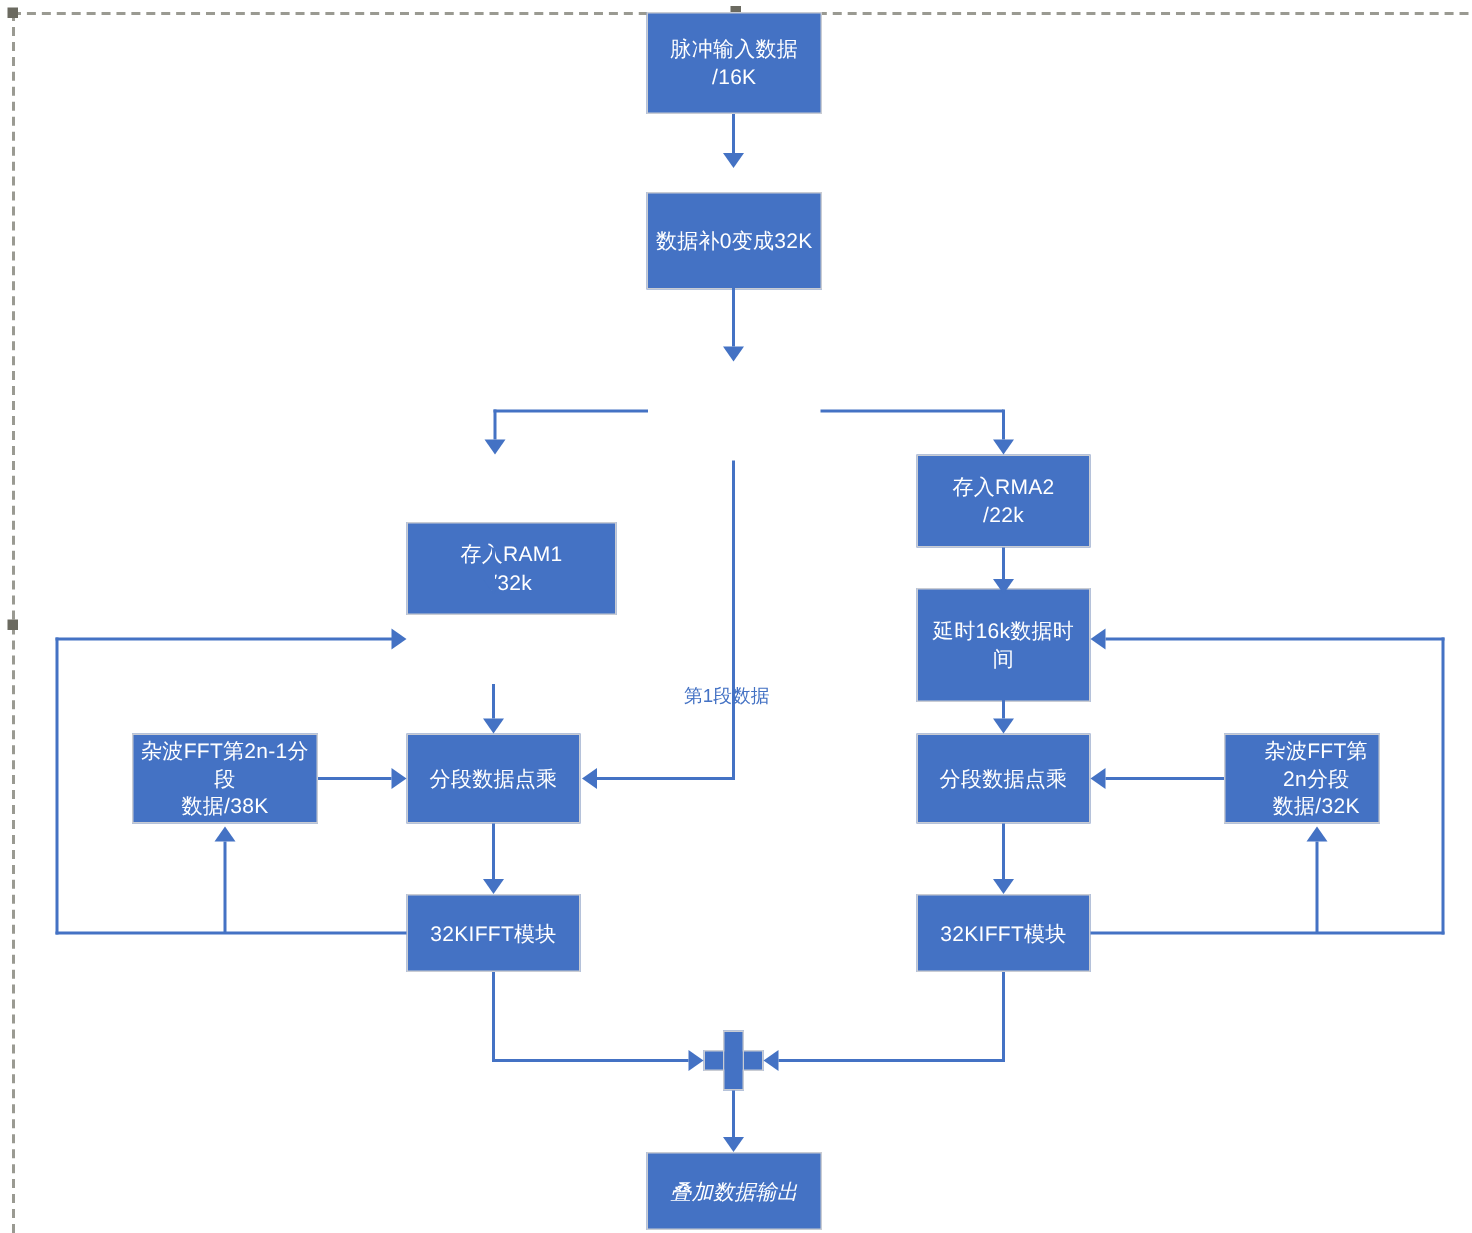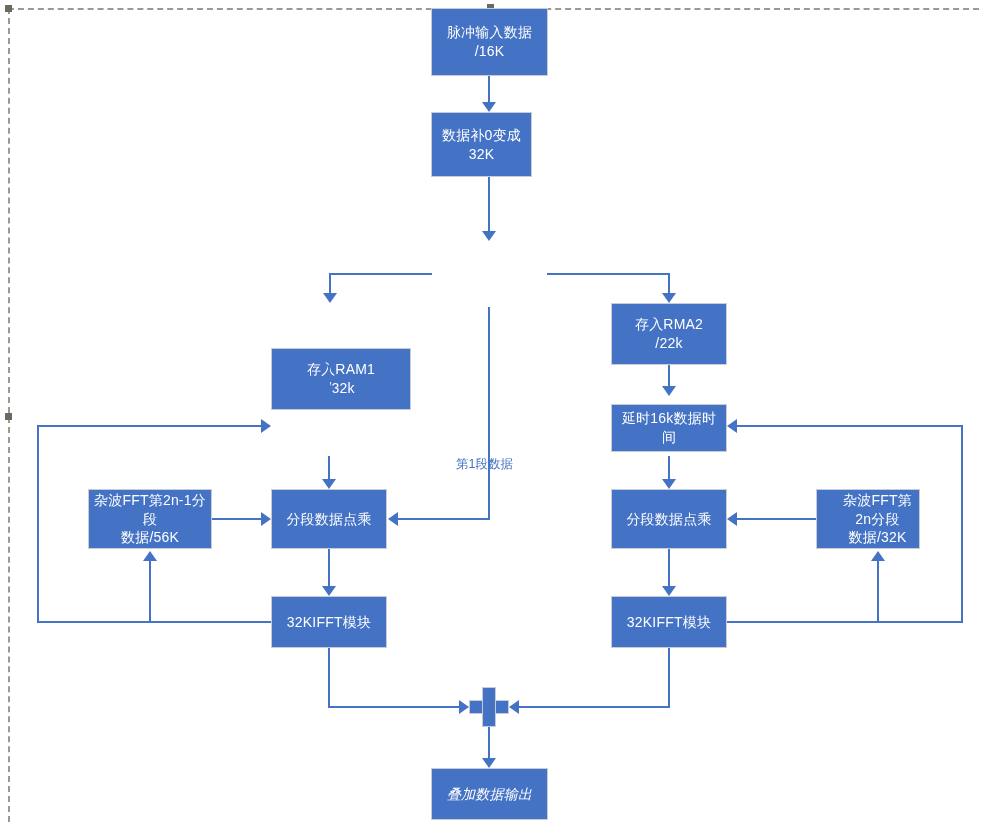--- a/index.html
+++ b/index.html
@@ -104,34 +104,34 @@
 
   <div class="page-guide top"></div>
   <div class="page-guide left"></div>
   <div class="handle" style="left:5px; top:5px;"></div>
   <div class="handle" style="left:487px; top:4px;"></div>
   <div class="handle" style="left:5px; top:413px;"></div>
 
   <div class="node" style="left:431px; top:8px; width:117px; height:68px;">脉冲输入数据
 /16K</div>
 
-  <div class="node" style="left:431px; top:112px; width:101px; height:65px;">数据补0变成32K</div>
+  <div class="node" style="left:431px; top:128px; width:117px; height:65px;">数据补0变成32K</div>
 
 
   <div class="node" style="left:271px; top:303px; width:140px; height:62px;margin-top:45px;">存入RAM1
 /32k</div>
 
   <div class="node" style="left:611px; top:303px; width:116px; height:62px;">存入RMA2
 /22k</div>
 
 
-  <div class="node" style="left:611px; top:404px; width:116px; height:48px;">延时16k数据时间</div>
+  <div class="node" style="left:611px; top:392px; width:116px; height:76px;">延时16k数据时间</div>
 
   <div class="node" style="left:88px; top:489px; width:124px; height:60px;">杂波FFT第2n-1分段
-数据/56K</div>
+数据/38K</div>
 
   <div class="node" style="left:816px; top:489px; width:104px; height:60px;padding-left:23px;">杂波FFT第2n分段
 数据/32K</div>
 
   <div class="node" style="left:271px; top:489px; width:116px; height:60px;">分段数据点乘</div>
 
   <div class="node" style="left:611px; top:489px; width:116px; height:60px;">分段数据点乘</div>
 
   <div class="node" style="left:271px; top:596px; width:116px; height:52px;">32KIFFT模块</div>
 

